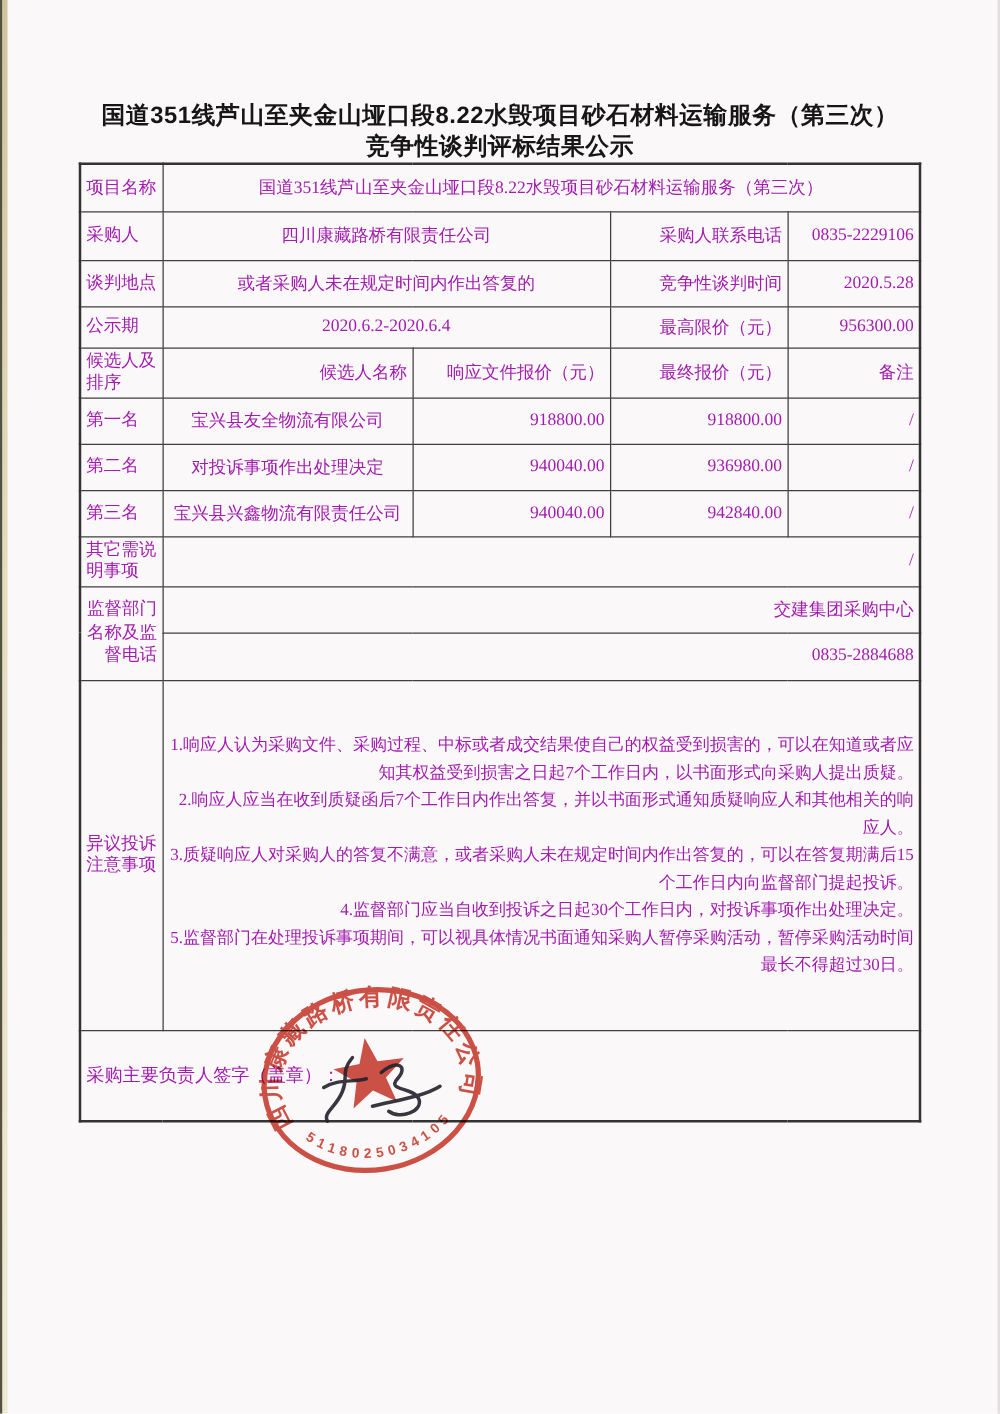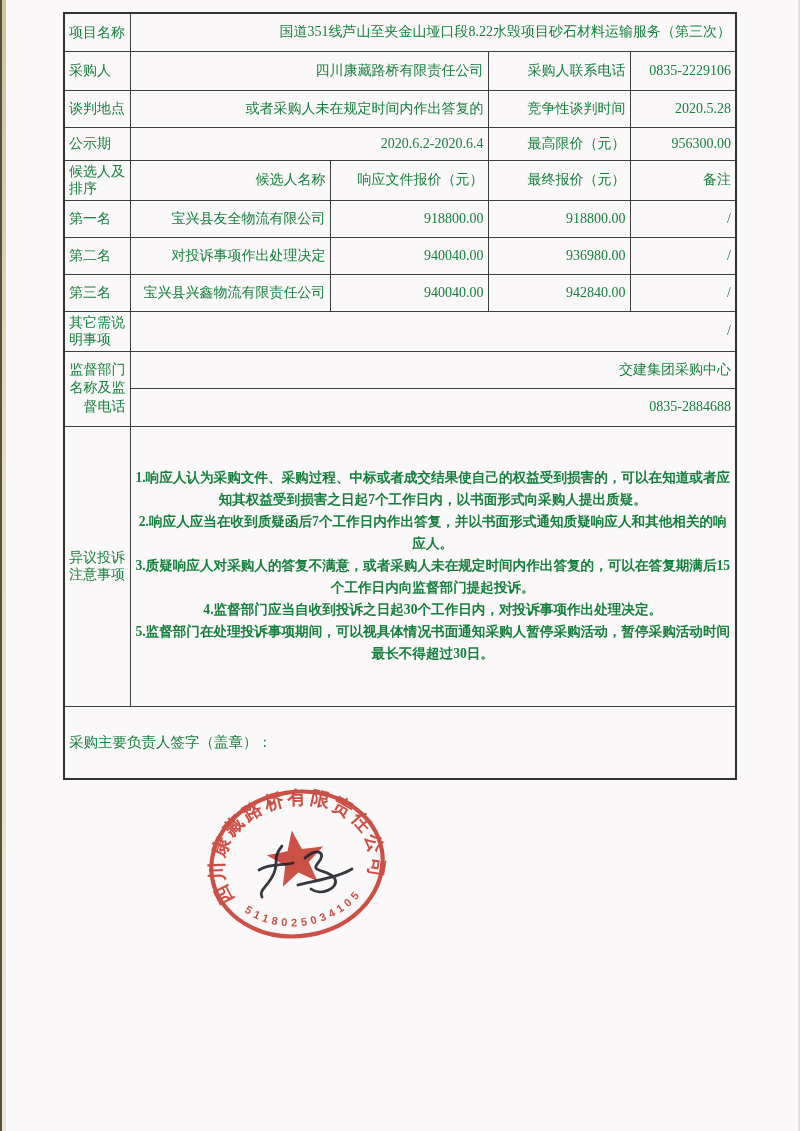--- a/index.html
+++ b/index.html
@@ -18,39 +18,39 @@
   .sheet{position:absolute;left:0;top:0;width:800px;height:1131px;}
 
   .doc-title{
     width:656px;margin:0 auto;padding-top:80px;
     font-family:"Liberation Sans","DejaVu Sans",sans-serif;
     font-weight:bold;font-size:19px;line-height:1.32;
     text-align:center;letter-spacing:0.5px;color:#161616;
   }
 
   table.result{
-    width:672px;margin:12px auto 0 auto;
+    width:672px;margin:0 auto 0 auto;
     border-collapse:collapse;table-layout:fixed;
-    font-size:14px;color:#15803d;
+    font-size:14px;color:#a21caf;
   }
   table.result td{
     border:1px solid #3f3f3f;
     padding:2px 4px;
     vertical-align:middle;
     overflow:hidden;
   }
   table.result{border:2px solid #333;}
   td.lbl{text-align:left;padding-left:5px;line-height:1.25;}
   td.lbl-c{text-align:right;line-height:1.3;padding-left:2px;padding-right:2px;}
-  td.val{text-align:right;padding-left:8px;}
+  td.val{text-align:center;padding-left:8px;}
   td.num{text-align:right;}
   td.hdr{text-align:right;}
   td.notice{
     padding:10px 12px 10px 10px;font-size:13.6px;line-height:1.62;
-    text-align:center;vertical-align:middle;font-weight:bold;
+    text-align:right;vertical-align:middle;
   }
   td.sig-cell{padding-left:8px;font-size:14.5px;}
   .notice-item{margin:0;}
 
   
   .stamp{
     position:absolute;left:202px;top:784px;width:190px;height:160px;
     transform:rotate(-9deg);
     opacity:0.88;mix-blend-mode:multiply;
     pointer-events:none;
@@ -70,20 +70,21 @@
 </style>
 </head>
 <body>
 
 <div class="edge-dark"></div>
 <div class="edge-tan"></div>
 <div class="edge-right"></div>
 
 <div class="sheet">
 
+  <div class="doc-title">国道351线芦山至夹金山垭口段8.22水毁项目砂石材料运输服务（第三次）竞争性谈判评标结果公示</div>
 
   <table class="result">
     <colgroup>
       <col style="width:66px">
         <col style="width:200px">
         <col style="width:158px">
       <col style="width:142px">
         <col style="width:106px">
     </colgroup>
 

